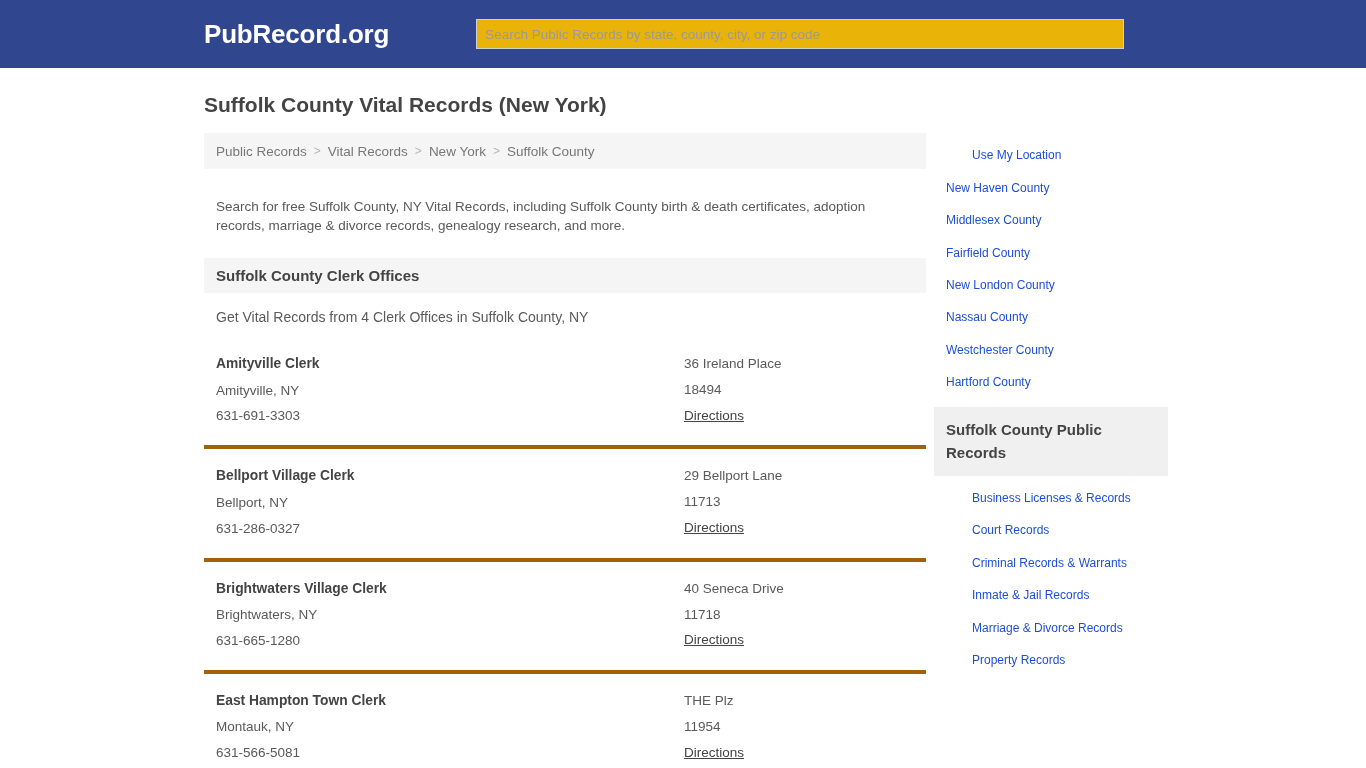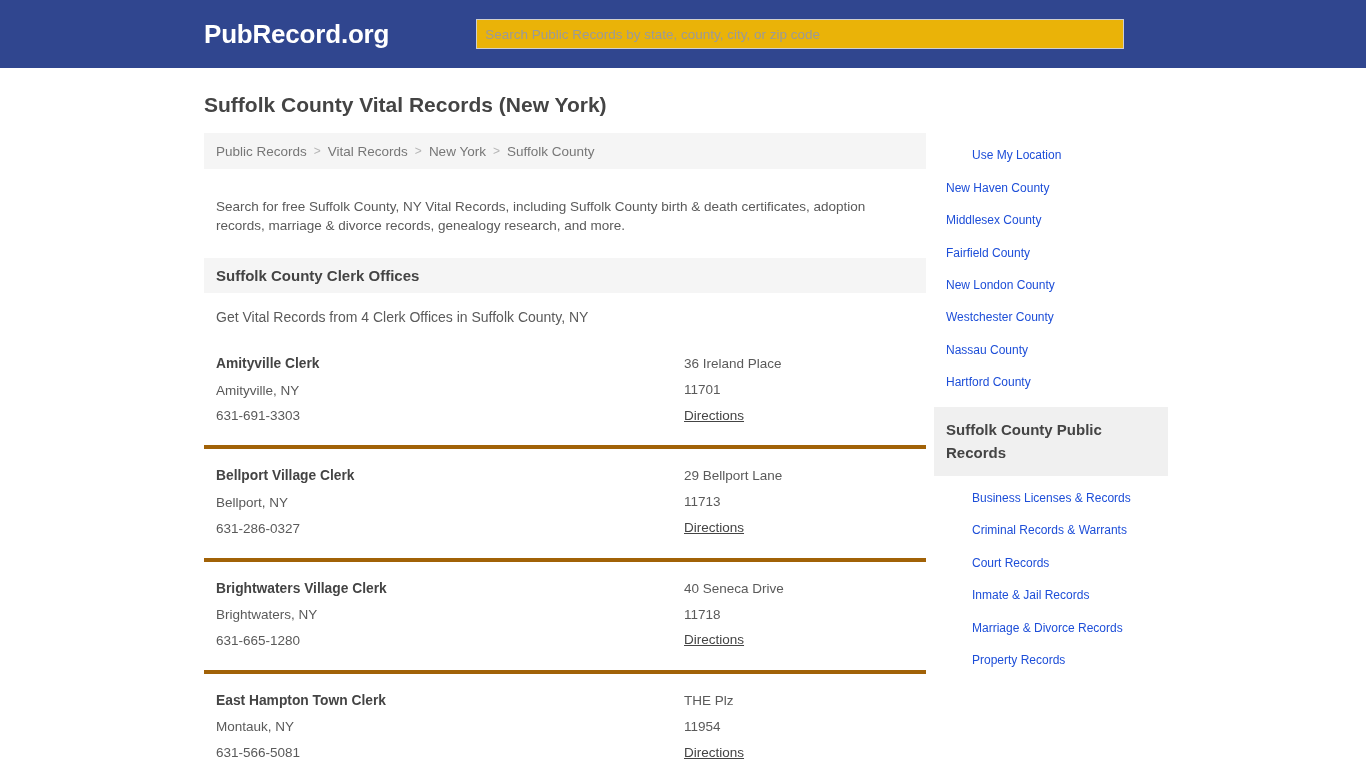--- a/index.html
+++ b/index.html
@@ -217,21 +217,21 @@
           <div class="section-sub">Get Vital Records from 4 Clerk Offices in Suffolk County, NY</div>
           <div class="listing-list">
             <div class="listing">
               <div class="listing-left">
                 <div class="listing-name">Amityville Clerk</div>
                 <div class="listing-line">Amityville, NY</div>
                 <div class="listing-line">631-691-3303</div>
               </div>
               <div class="listing-right">
                 <div class="listing-line">36 Ireland Place</div>
-                <div class="listing-line">11701</div>
+                <div class="listing-line">18494</div>
                 <div><a class="directions-link" href="#">Directions</a></div>
               </div>
             </div>
             <div class="listing">
               <div class="listing-left">
                 <div class="listing-name">Bellport Village Clerk</div>
                 <div class="listing-line">Bellport, NY</div>
                 <div class="listing-line">631-286-0327</div>
               </div>
               <div class="listing-right">
@@ -270,33 +270,33 @@
     </div>
 
     <aside class="side-col" id="sidebar">
         <div class="panel">
           <div class="panel-list">
             <a class="panel-item indented" href="#">Use My Location</a>
             <a class="panel-item" href="#">New Haven County</a>
             <a class="panel-item" href="#">Middlesex County</a>
             <a class="panel-item" href="#">Fairfield County</a>
             <a class="panel-item" href="#">New London County</a>
+            <a class="panel-item" href="#">Nassau County</a>
             <a class="panel-item" href="#">Westchester County</a>
-            <a class="panel-item" href="#">Nassau County</a>
             <a class="panel-item" href="#">Hartford County</a>
           </div>
         </div>
         <div class="panel">
           <div class="panel-head">
             <h3>Suffolk County Public Records</h3>
           </div>
           <div class="panel-list">
             <a class="panel-item indented" href="#">Business Licenses &amp; Records</a>
+            <a class="panel-item indented" href="#">Court Records</a>
             <a class="panel-item indented" href="#">Criminal Records &amp; Warrants</a>
-            <a class="panel-item indented" href="#">Court Records</a>
             <a class="panel-item indented" href="#">Inmate &amp; Jail Records</a>
             <a class="panel-item indented" href="#">Marriage &amp; Divorce Records</a>
             <a class="panel-item indented" href="#">Property Records</a>
           </div>
         </div>
       </aside>
 
   </div>
 </div>
 

